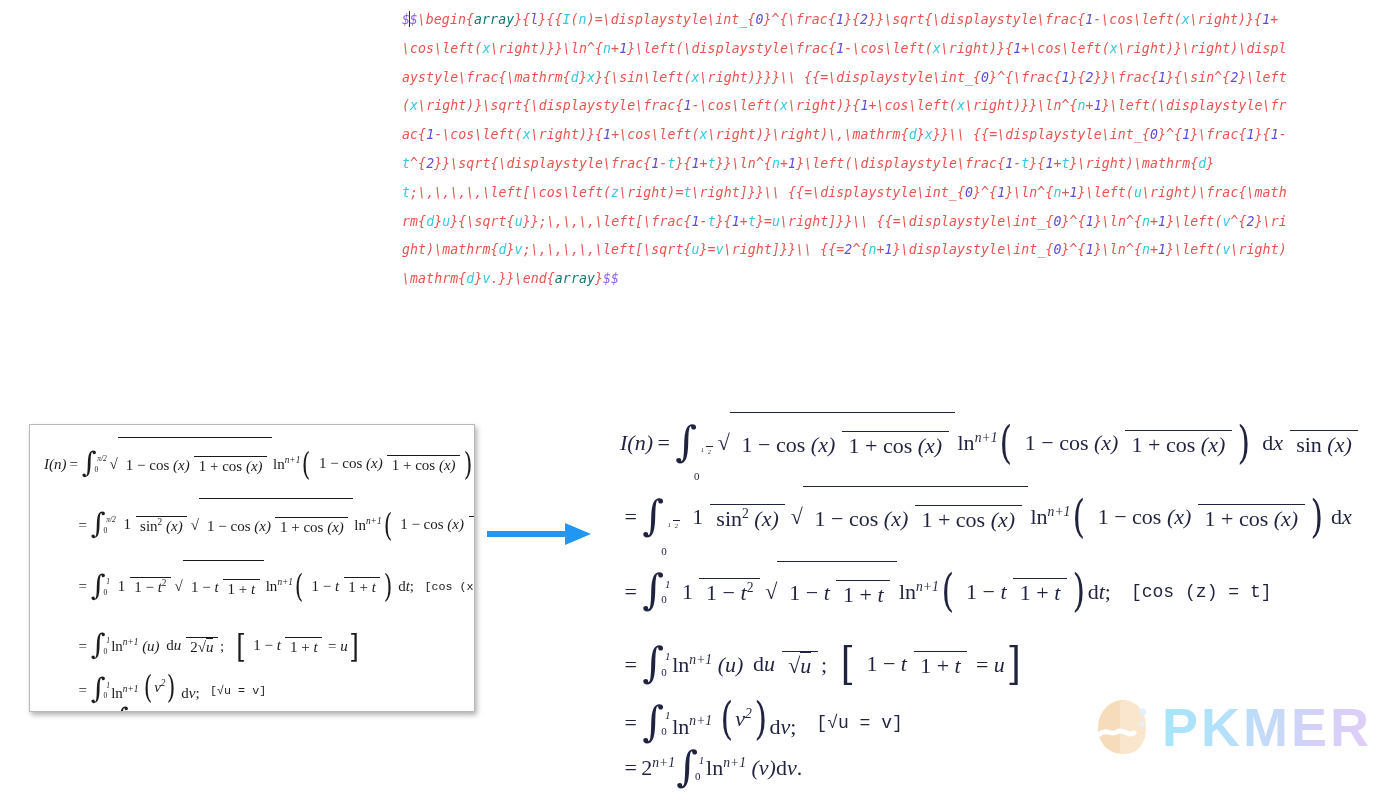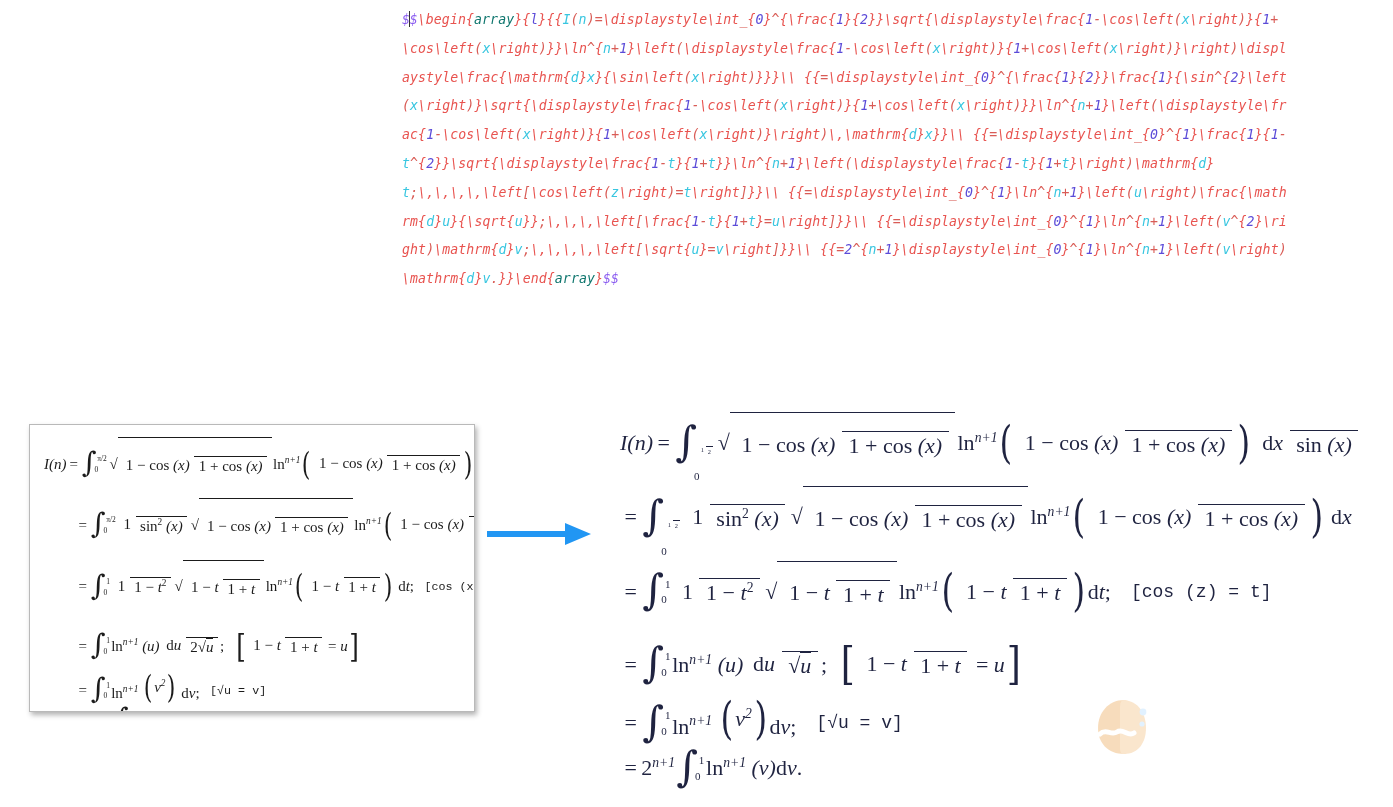--- a/index.html
+++ b/index.html
@@ -133,21 +133,21 @@
   .intg > .lims {
     display: inline-flex;
     flex-direction: column;
     justify-content: space-between;
     font-size: 0.50em;
     line-height: 1.0;
     height: 2.45em;
     margin-left: -0.22em;
     padding-top: 0.05em;
   }
-  .intg > .lims > .up   { margin-left: 0.30em; }
+  .intg > .lims > .up   { margin-left: 0.30em; font-style: italic; }
   .intg > .lims > .lo   { margin-left: -0.05em; }
 
   .paren {
     display: inline-flex;
     align-items: center;
     font-size: 1.0em;
   }
   .paren > .pl, .paren > .pr {
     font-size: 2.05em;
     line-height: 0.55;
@@ -560,13 +560,14 @@
 <div id="watermark">
   <div class="mark">
     <svg width="60" height="62" viewBox="0 0 60 62">
       <path d="M30 4 C14 4 4 17 4 32 C4 47 14 58 30 58 C33 58 34 56 34 52 L34 12 C34 7 33 4 30 4 Z" fill="#f3c894"></path>
       <path d="M30 4 C44 5 52 17 52 32 C52 47 44 58 30 58 C27 58 26 56 26 52 L26 12 C26 7 27 4 30 4 Z" fill="#f7d7b0"></path>
       <path d="M6 38 C12 32 17 40 23 36 C29 32 34 41 40 37" stroke="#ffffff" stroke-width="5" fill="none" stroke-linecap="round"></path>
       <circle cx="49" cy="16" r="3.4" fill="#cfeaff"></circle>
       <circle cx="48" cy="28" r="2.6" fill="#cfeaff"></circle>
     </svg>
   </div>
+  <div class="wordmark">PKMER</div>
 </div>
 
 </body></html>

